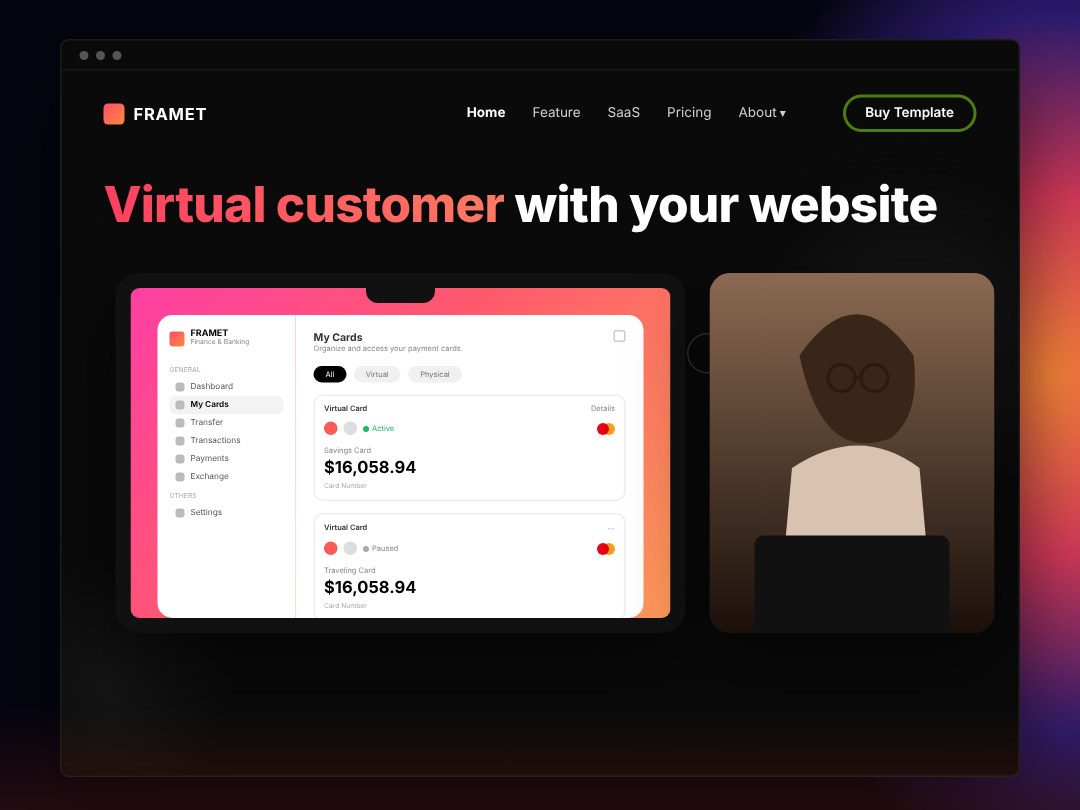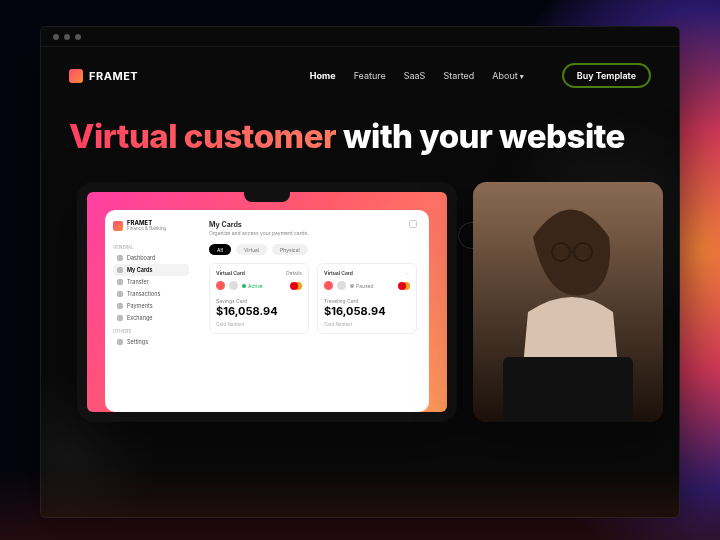--- a/index.html
+++ b/index.html
@@ -119,21 +119,21 @@
     border-radius:0 10px 10px 0;
     padding:10px 12px; font-size:6px; color:#333;
   }
   .app-hdr { display:flex; justify-content:space-between; align-items:flex-start;}
   .app-title { font-weight:700; font-size:7px;}
   .app-sub { font-size:5px; color:#888; margin-top:1px;}
   .hdr-ico { width:8px;height:8px;border:1px solid #ccc;border-radius:2px;}
   .filters { display:flex; gap:5px; margin-top:8px;}
   .chip { padding:2.5px 8px; border-radius:8px; font-size:5px; color:#777; background:#f0f0f0;}
   .chip.active { background:#000; color:#fff;}
-  .cards { display:flex; gap:8px; margin-top:8px;}
+  .cards { display:flex; gap:8px; margin-top:8px;flex-direction:column;}
   .card { flex:1; border:1px solid #eee; border-radius:6px; padding:6px; }
   .card-h { display:flex; justify-content:space-between; font-size:5px; font-weight:600;}
   .card-h .det { color:#888; font-weight:400;}
   .card-row { display:flex; align-items:center; gap:4px; margin-top:5px;}
   .circ { width:9px; height:9px; border-radius:50%;}
   .c-red { background:#ff5a5a;}
   .c-grey { background:#ddd;}
   .mc { width:12px; height:8px; position:relative;}
   .mc::before,.mc::after{content:"";position:absolute;width:8px;height:8px;border-radius:50%;}
   .mc::before{background:#eb001b;left:0;} .mc::after{background:#f79e1b;right:0;mix-blend-mode:multiply;}
@@ -175,21 +175,21 @@
 
         <div class="nav">
           <div class="brand">
             <span class="brand-mark"></span>
             <span class="brand-name">FRAMET</span>
           </div>
           <nav class="nav-links">
             <a href="#" class="active">Home</a>
             <a href="#">Feature</a>
             <a href="#">SaaS</a>
-            <a href="#">Started</a>
+            <a href="#">Pricing</a>
             <a href="#"><span>About</span><span class="chev">▾</span></a>
           </nav>
           <button class="buy">Buy Template</button>
         </div>
 
         <h1>
           <span class="grad">Virtual customer</span><span> with your website</span>
         </h1>
 
         <div class="actions">

